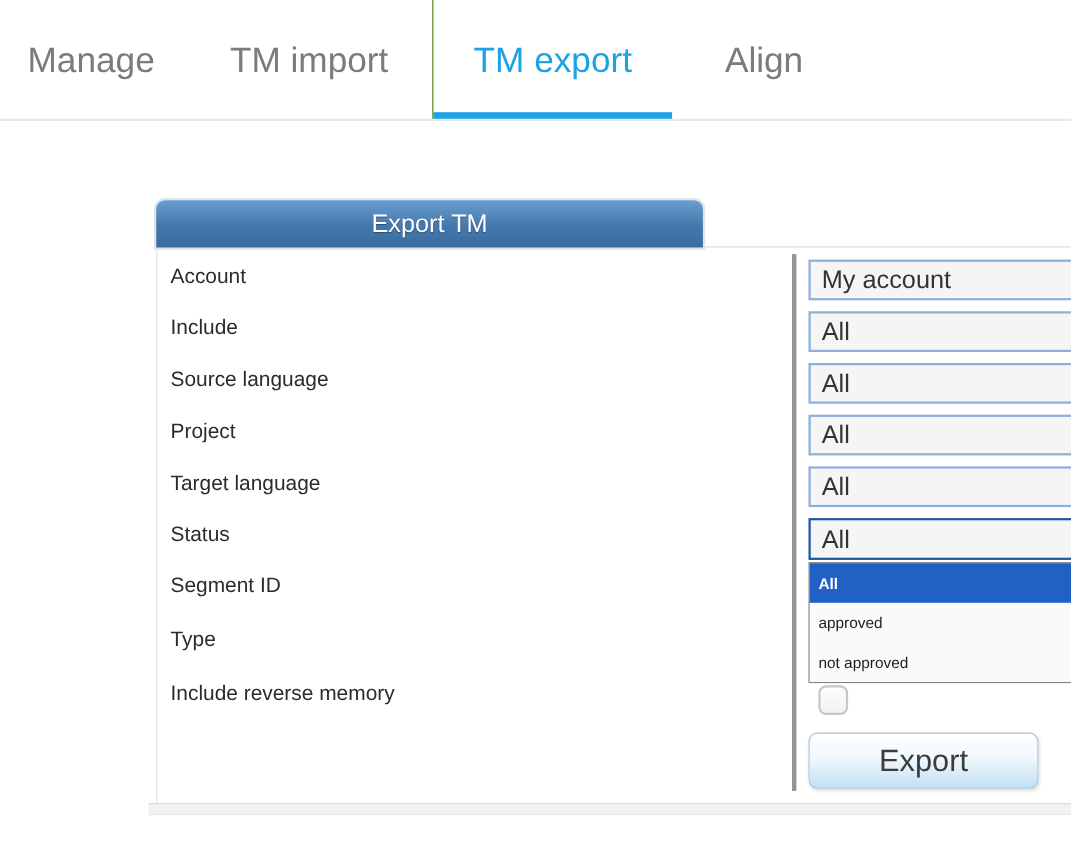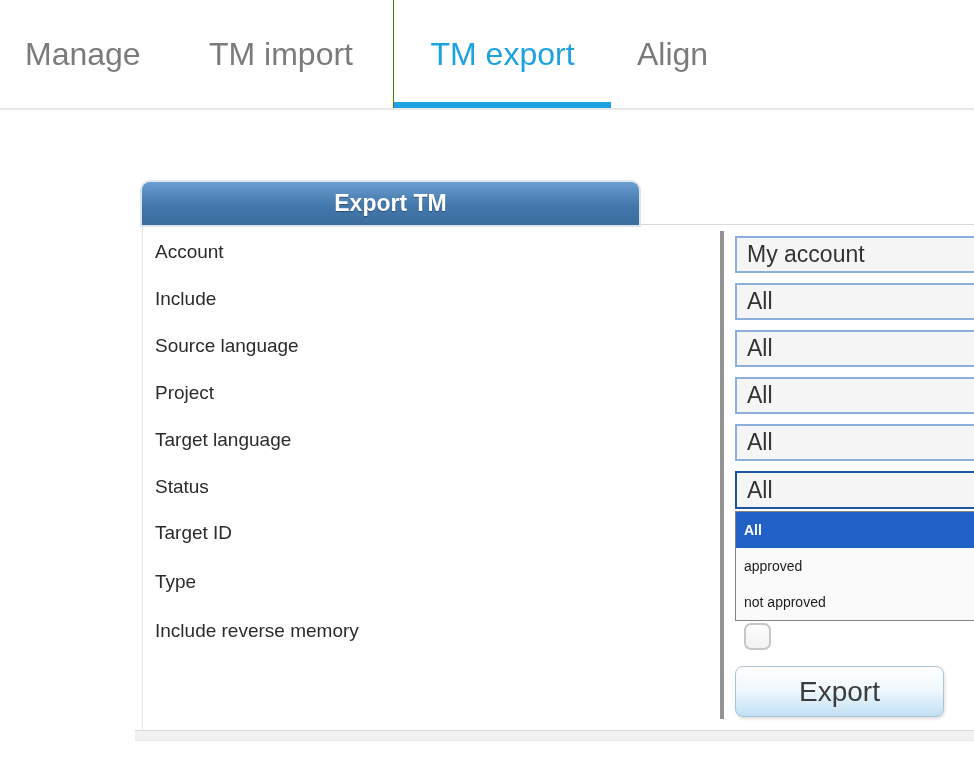--- a/index.html
+++ b/index.html
@@ -24,21 +24,21 @@
   .tab {
     position: absolute;
     top: 36px;
     font-size: 32px;
     color: #7b7b7b;
     white-space: nowrap;
     cursor: pointer;
   }
   .tab-manage   { left: 25px;  }
   .tab-tmimport { left: 209px; }
-  .tab-align    { left: 637px; }
+  .tab-align    { left: 659px; }
   .active-tab-pane {
     position: absolute;
     left: 393px; top: 0;
     width: 217px; height: 108px;
     border-left: 1px solid #4d7c0f;
   }
   .active-tab-pane .tab {
     position: absolute;
     left: 0; top: 36px;
     width: 100%;
@@ -56,21 +56,21 @@
   .panel-header {
     position: absolute;
     left: 142px; top: 182px;
     width: 497px; height: 43px;
     border-radius: 8px 8px 0 0;
     background: linear-gradient(180deg, #6a9ed0 0%, #4478ac 55%, #3a6c9e 100%);
     box-shadow: 0 0 0 2px #dde4eb;
     text-align: center;
     line-height: 43px;
     font-size: 23px;
-    font-weight: bold;
+    font-weight: normal;
     color: #ffffff;
     text-shadow: 0 1px 1px rgba(0,0,0,0.35);
     z-index: 3;
   }
   .content-top-border {
     position: absolute;
     left: 142px; top: 224px;
     width: 832px; height: 1px;
     background: #d9d9d9;
     z-index: 2;
@@ -198,21 +198,21 @@
   <div class="panel-left-border"></div>
   <div class="column-divider"></div>
   <div class="panel-bottom-strip"></div>
 
   <div class="field-label" style="top:238px">Account</div>
   <div class="field-label" style="top:285px">Include</div>
   <div class="field-label" style="top:332px">Source language</div>
   <div class="field-label" style="top:379px">Project</div>
   <div class="field-label" style="top:426px">Target language</div>
   <div class="field-label" style="top:473px">Status</div>
-  <div class="field-label" style="top:519px">Target ID</div>
+  <div class="field-label" style="top:519px">Segment ID</div>
   <div class="field-label" style="top:568px">Type</div>
   <div class="field-label" style="top:617px">Include reverse memory</div>
 
   <div class="select-box" style="top:236px">My account</div>
   <div class="select-box" style="top:283px">All</div>
   <div class="select-box" style="top:330px">All</div>
   <div class="select-box" style="top:377px">All</div>
   <div class="select-box" style="top:424px">All</div>
   <div class="select-box focused" style="top:471px">All</div>
 

